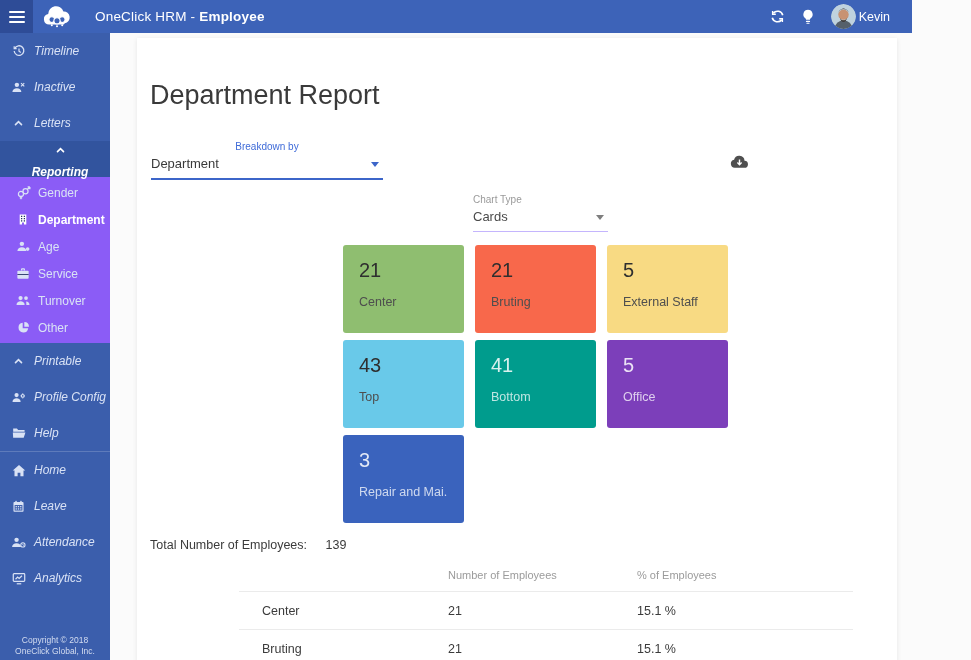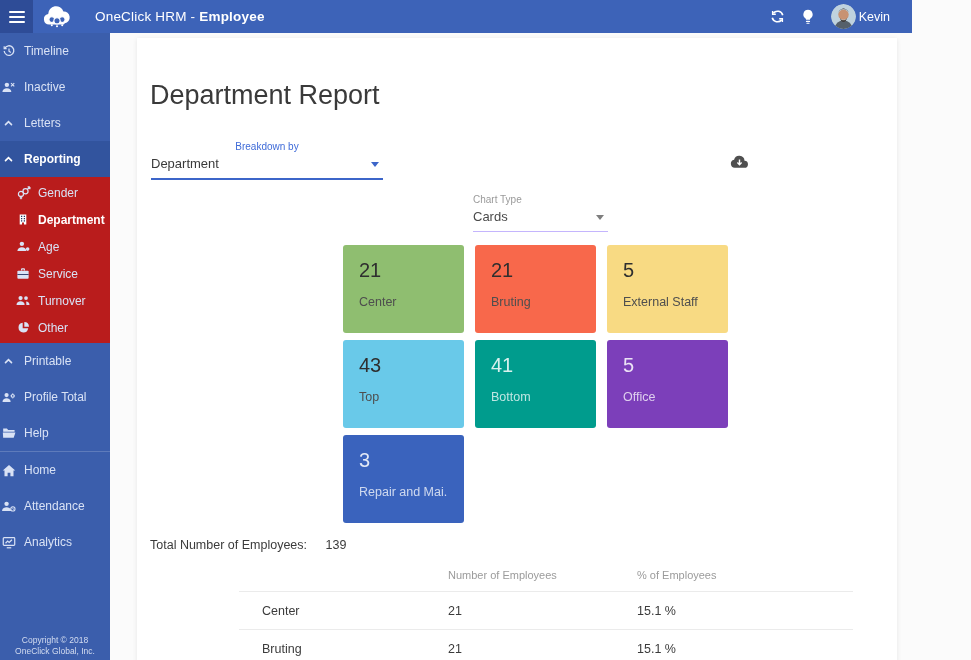--- a/index.html
+++ b/index.html
@@ -14,24 +14,24 @@
   .brand{color:#fff;font-size:13.5px;margin-left:23px;letter-spacing:.2px;white-space:pre;}
   .brand b{font-weight:bold;}
   .topbar-right{margin-left:auto;display:flex;align-items:center;padding-right:22px;}
   .tb-icon{display:flex;align-items:center;justify-content:center;width:22px;cursor:pointer;}
   .tb-icon + .tb-icon{margin-left:8px;}
   .avatar{width:25px;height:25px;border-radius:50%;overflow:hidden;margin-left:12px;cursor:pointer;display:block;}
   .username{color:#fff;font-size:12.5px;margin-left:3px;cursor:pointer;}
 
   
   .sidebar{position:absolute;top:33px;left:0;width:110px;bottom:0;background:#3B5EAC;color:#D9E2F5;font-size:12px;z-index:20;}
-  .nav-item{height:36px;display:flex;align-items:center;padding-left:0;gap:7px;cursor:pointer;}
+  .nav-item{height:36px;display:flex;align-items:center;padding-left:10px;gap:7px;cursor:pointer;font-style:italic;}
   .nav-item .nav-icon{width:17px;display:flex;justify-content:center;align-items:center;flex:0 0 17px;}
-  .nav-item.active-parent{background:#32549E;font-weight:bold;color:#fff;}
-  .submenu{background:#b91c1c;padding:2px 0;}
+  .nav-item.active-parent{background:#32549E;font-weight:bold;color:#fff;flex-direction:column;}
+  .submenu{background:#8b5cf6;padding:2px 0;}
   .sub-item{height:27px;display:flex;align-items:center;padding-left:15px;gap:7px;cursor:pointer;}
   .sub-item .nav-icon{width:16px;display:flex;justify-content:center;align-items:center;flex:0 0 16px;}
   .sub-item.active{font-weight:bold;color:#fff;}
   .sep{border-top:1px solid rgba(255,255,255,.18);}
   .copyright{position:absolute;bottom:3px;left:0;right:0;text-align:center;font-size:8.5px;line-height:1.3;color:#D3DCF0;padding:0 5px;}
 
   
   .content{position:absolute;top:33px;left:110px;right:0;bottom:0;background:#FBFBFB;}
   .card-panel{position:absolute;left:27px;right:15px;top:5px;bottom:-20px;background:#fff;box-shadow:0 1px 5px rgba(0,0,0,.09);}
   .page-title{position:absolute;left:13px;top:42px;margin:0;font-size:27px;font-weight:500;color:#3A3A3A;}
@@ -253,21 +253,21 @@
     <div class="nav-item">
       <span class="nav-icon">
         <svg width="16" height="13" viewBox="0 0 18 16" fill="currentColor">
           <circle cx="6" cy="5" r="2.6"></circle>
           <path d="M1 13.4c0-2.9 2.3-4.4 5-4.4s5 1.5 5 4.4z"></path>
           <circle cx="13.6" cy="6" r="2.4"></circle>
           <circle cx="13.6" cy="6" r="1" fill="#3B5EAC"></circle>
           <path d="M13.6 2.8v1M13.6 8.2v1M10.8 6h1M15.4 6h1" stroke="currentColor" stroke-width="1.1"></path>
         </svg>
       </span>
-      <span class="nav-label">Profile Total</span>
+      <span class="nav-label">Profile Config</span>
     </div>
 
     <div class="nav-item">
       <span class="nav-icon">
         <svg width="14" height="12" viewBox="0 0 16 14" fill="currentColor">
           <path d="M1.2 1.8h4.4L7 3.4h7.5v2.2H1.2z"></path>
           <path d="M.8 6.4h14.7l-2 6.2H1.2z"></path>
         </svg>
       </span>
       <span class="nav-label">Help</span>
@@ -275,20 +275,39 @@
 
     <div class="nav-item sep">
       <span class="nav-icon">
         <svg width="14" height="13" viewBox="0 0 16 15" fill="currentColor">
           <path d="M8 1.2l7.2 6.3h-2v6.5H9.6v-4H6.4v4H2.8V7.5h-2z"></path>
         </svg>
       </span>
       <span class="nav-label">Home</span>
     </div>
 
+    <div class="nav-item">
+      <span class="nav-icon">
+        <svg width="13" height="13" viewBox="0 0 16 16" fill="currentColor">
+          <rect x="1.8" y="2.6" width="12.4" height="11.8" rx="1"></rect>
+          <rect x="3.2" y="6.2" width="9.6" height="6.8" fill="#3B5EAC"></rect>
+          <g>
+            <rect x="4.4" y="7.4" width="1.6" height="1.6"></rect>
+              <rect x="7.2" y="7.4" width="1.6" height="1.6"></rect>
+              <rect x="10" y="7.4" width="1.6" height="1.6"></rect>
+            <rect x="4.4" y="10.2" width="1.6" height="1.6"></rect>
+              <rect x="7.2" y="10.2" width="1.6" height="1.6"></rect>
+              <rect x="10" y="10.2" width="1.6" height="1.6"></rect>
+          </g>
+          <rect x="4.2" y="1" width="1.6" height="2.6" rx=".5"></rect>
+          <rect x="10.2" y="1" width="1.6" height="2.6" rx=".5"></rect>
+        </svg>
+      </span>
+      <span class="nav-label">Leave</span>
+    </div>
 
     <div class="nav-item">
       <span class="nav-icon">
         <svg width="16" height="13" viewBox="0 0 18 16" fill="currentColor">
           <circle cx="6" cy="4.7" r="2.7"></circle>
           <path d="M.5 13.5c0-3.1 2.5-4.7 5.5-4.7s5.5 1.6 5.5 4.7z"></path>
           <circle cx="13.8" cy="11" r="2.6" fill="none" stroke="currentColor" stroke-width="1.3"></circle>
           <path d="M13.8 9.6V11l1.1.8" stroke="currentColor" stroke-width="1" fill="none"></path>
         </svg>
       </span>

